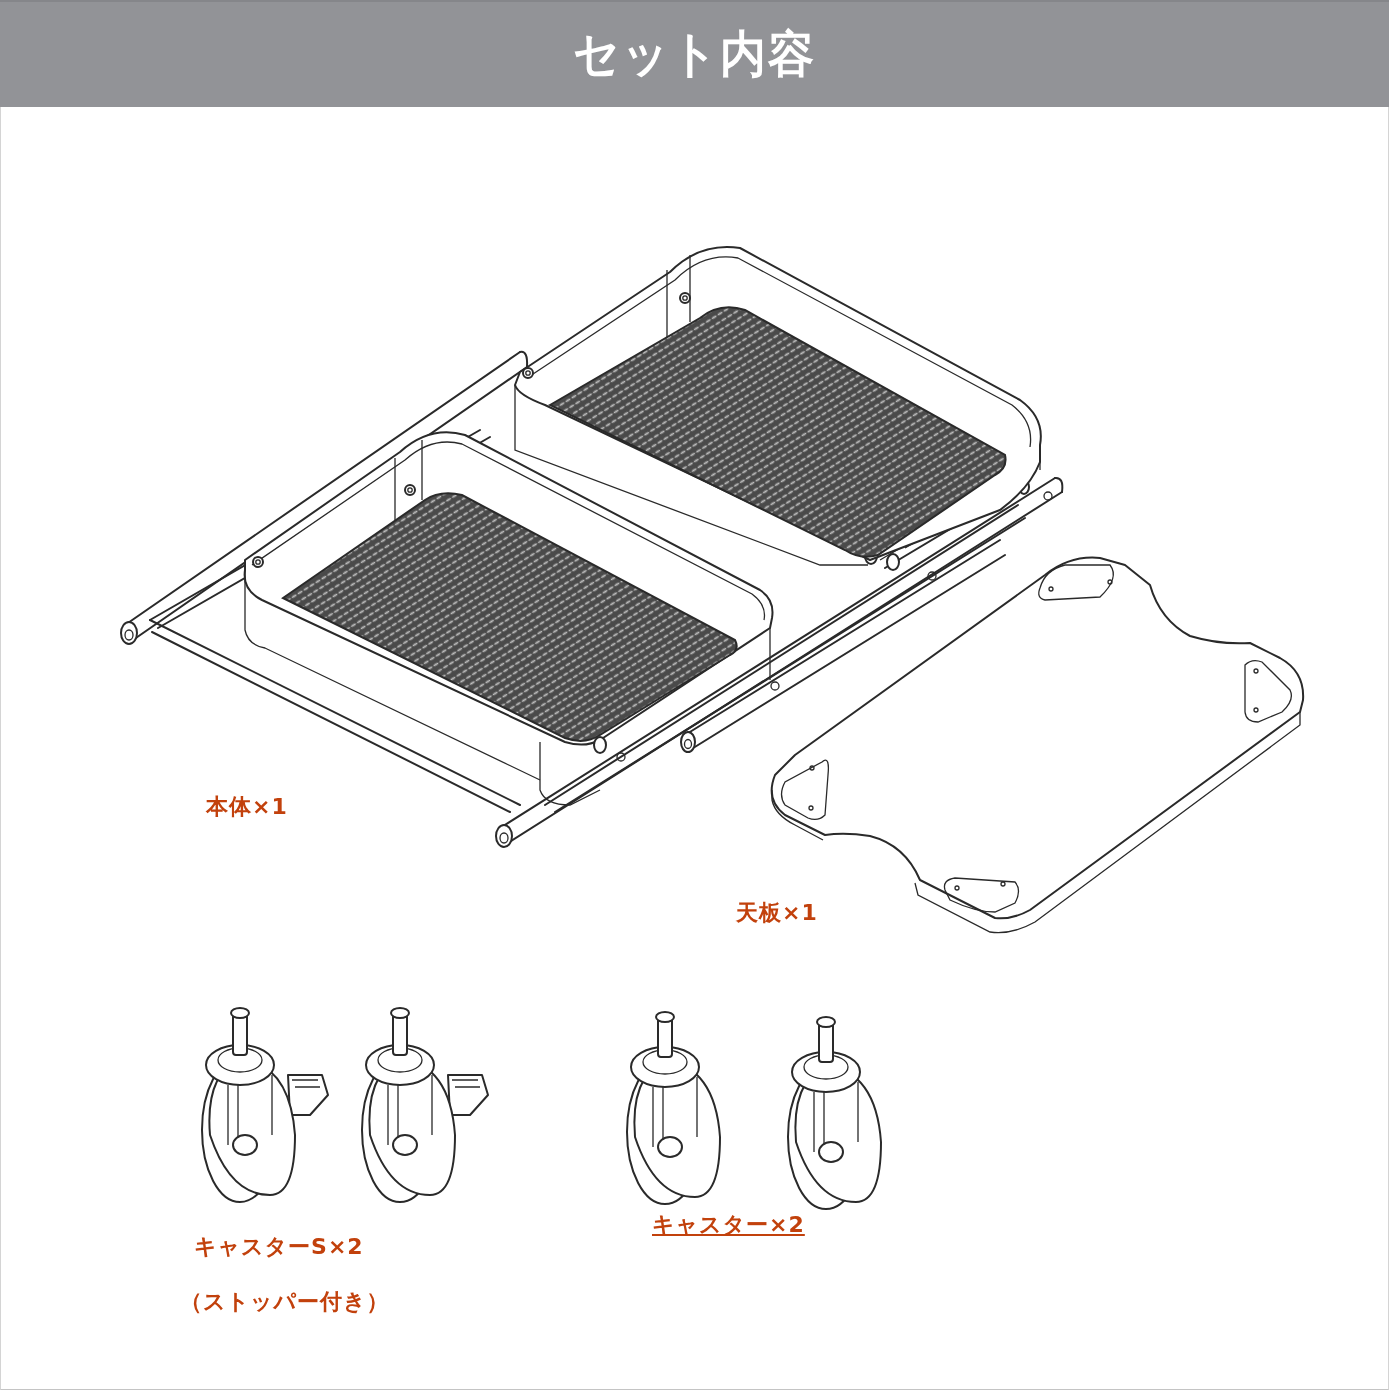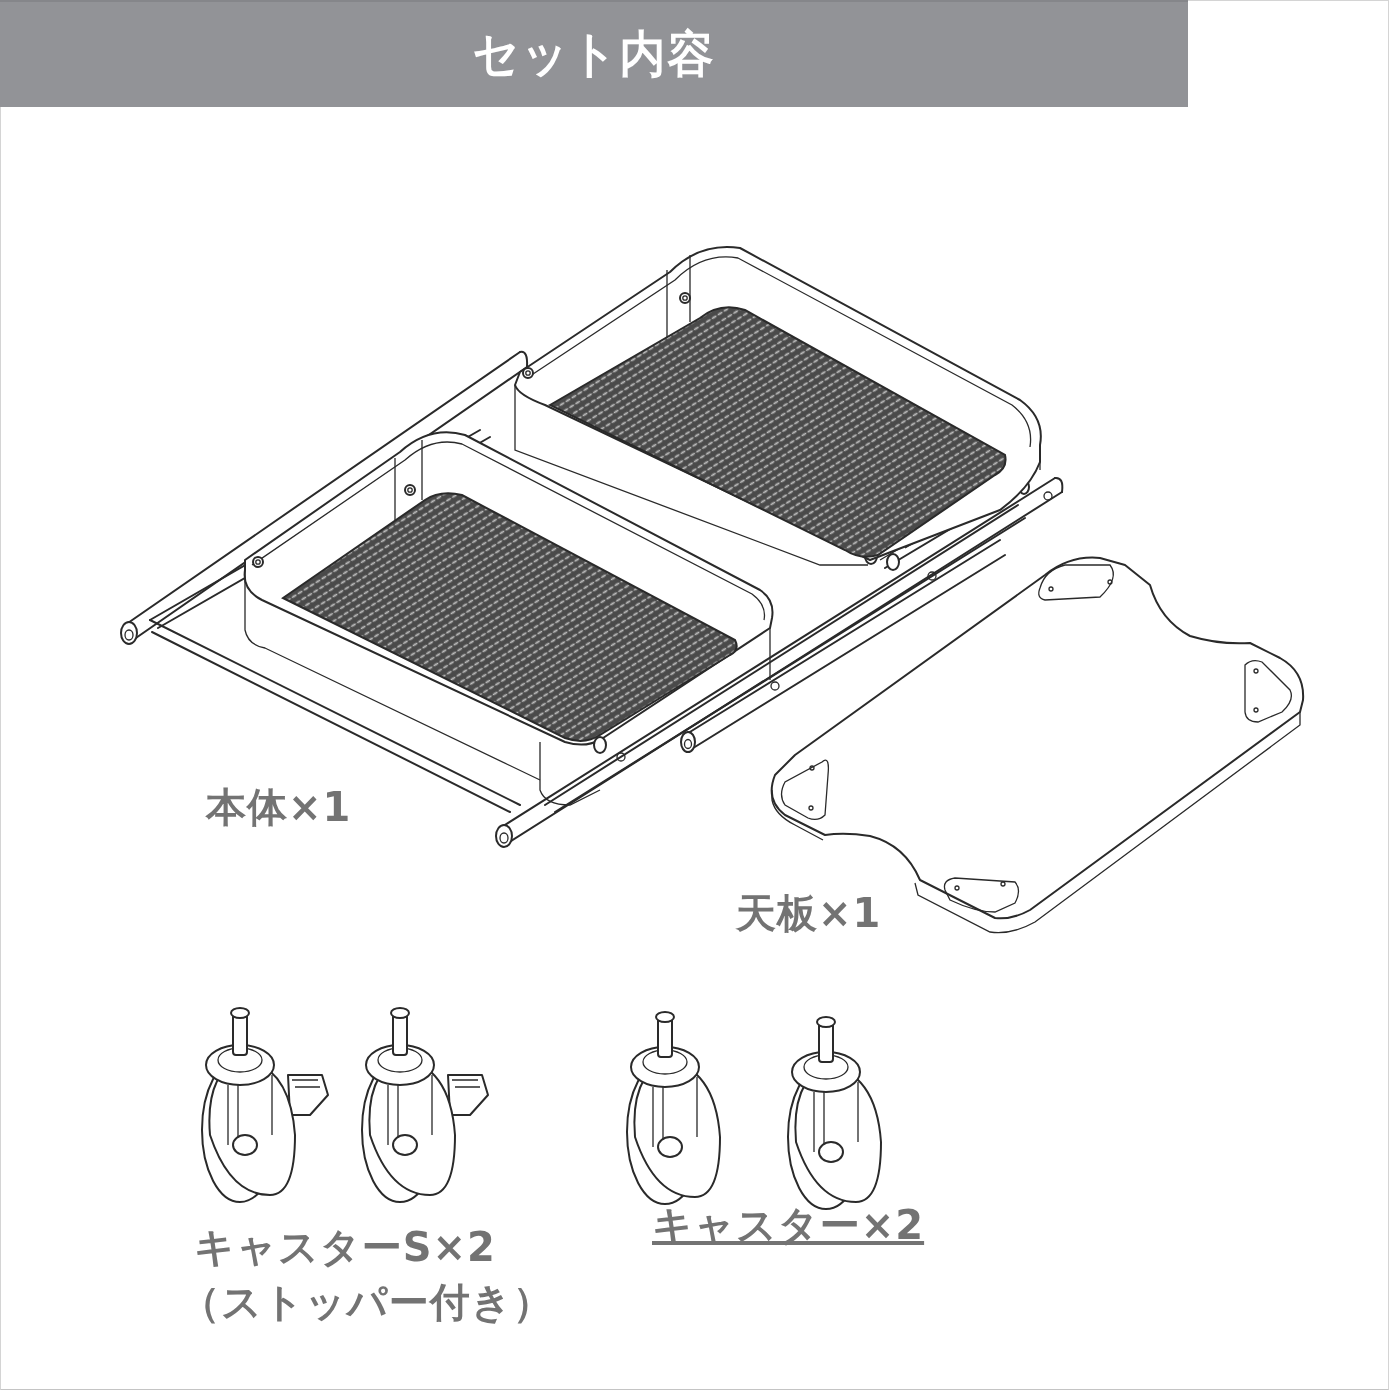--- a/index.html
+++ b/index.html
@@ -1,25 +1,25 @@
 <!DOCTYPE html>
 <html><head>
   <meta charset="utf-8">
   <style>
     html, body { margin: 0; padding: 0; background: #ffffff; }
     body { width: 1389px; height: 1390px; position: relative; overflow: hidden;
            font-family: "DejaVu Sans", "Liberation Sans", sans-serif; }
     .frame { position: absolute; left: 0; top: 0; width: 1387px; height: 1388px;
              border: 1px solid #d4d4d4; border-bottom: 2px solid #c4c4c4; box-sizing: content-box; }
-    .header { position: absolute; left: 0; top: 0; width: 1188px; height: 107px;
+    .header { position: absolute; left: 0; top: 0; width: 1389px; height: 107px;
               background: #929397; border-top: 2px solid #85868a; box-sizing: border-box;
               display: flex; align-items: center; justify-content: center; }
     .header-title { color: #ffffff; font-size: 46px; font-weight: bold; letter-spacing: 2px;
                     transform: scaleY(1.08); }
-    .label { position: absolute; color: #737373; font-weight: bold; font-size: 40px;
+    .label { position: absolute; color: #c2410c; font-weight: bold; font-size: 22px;
              line-height: 44px; white-space: nowrap; letter-spacing: 1px; }
     .art { position: absolute; left: 0; top: 0; width: 1389px; height: 1390px; }
     .art svg { position: absolute; left: 0; top: 0; }
     .ln { fill: none; stroke: #2a2a2a; stroke-width: 2; stroke-linejoin: round; stroke-linecap: round; }
     .lnw { fill: #ffffff; stroke: #2a2a2a; stroke-width: 2; stroke-linejoin: round; stroke-linecap: round; }
     .thin { fill: none; stroke: #2a2a2a; stroke-width: 1.3; }
     .mesh { fill: url(#meshPat); stroke: #2a2a2a; stroke-width: 2; }
   </style>
 </head>
 <body>

